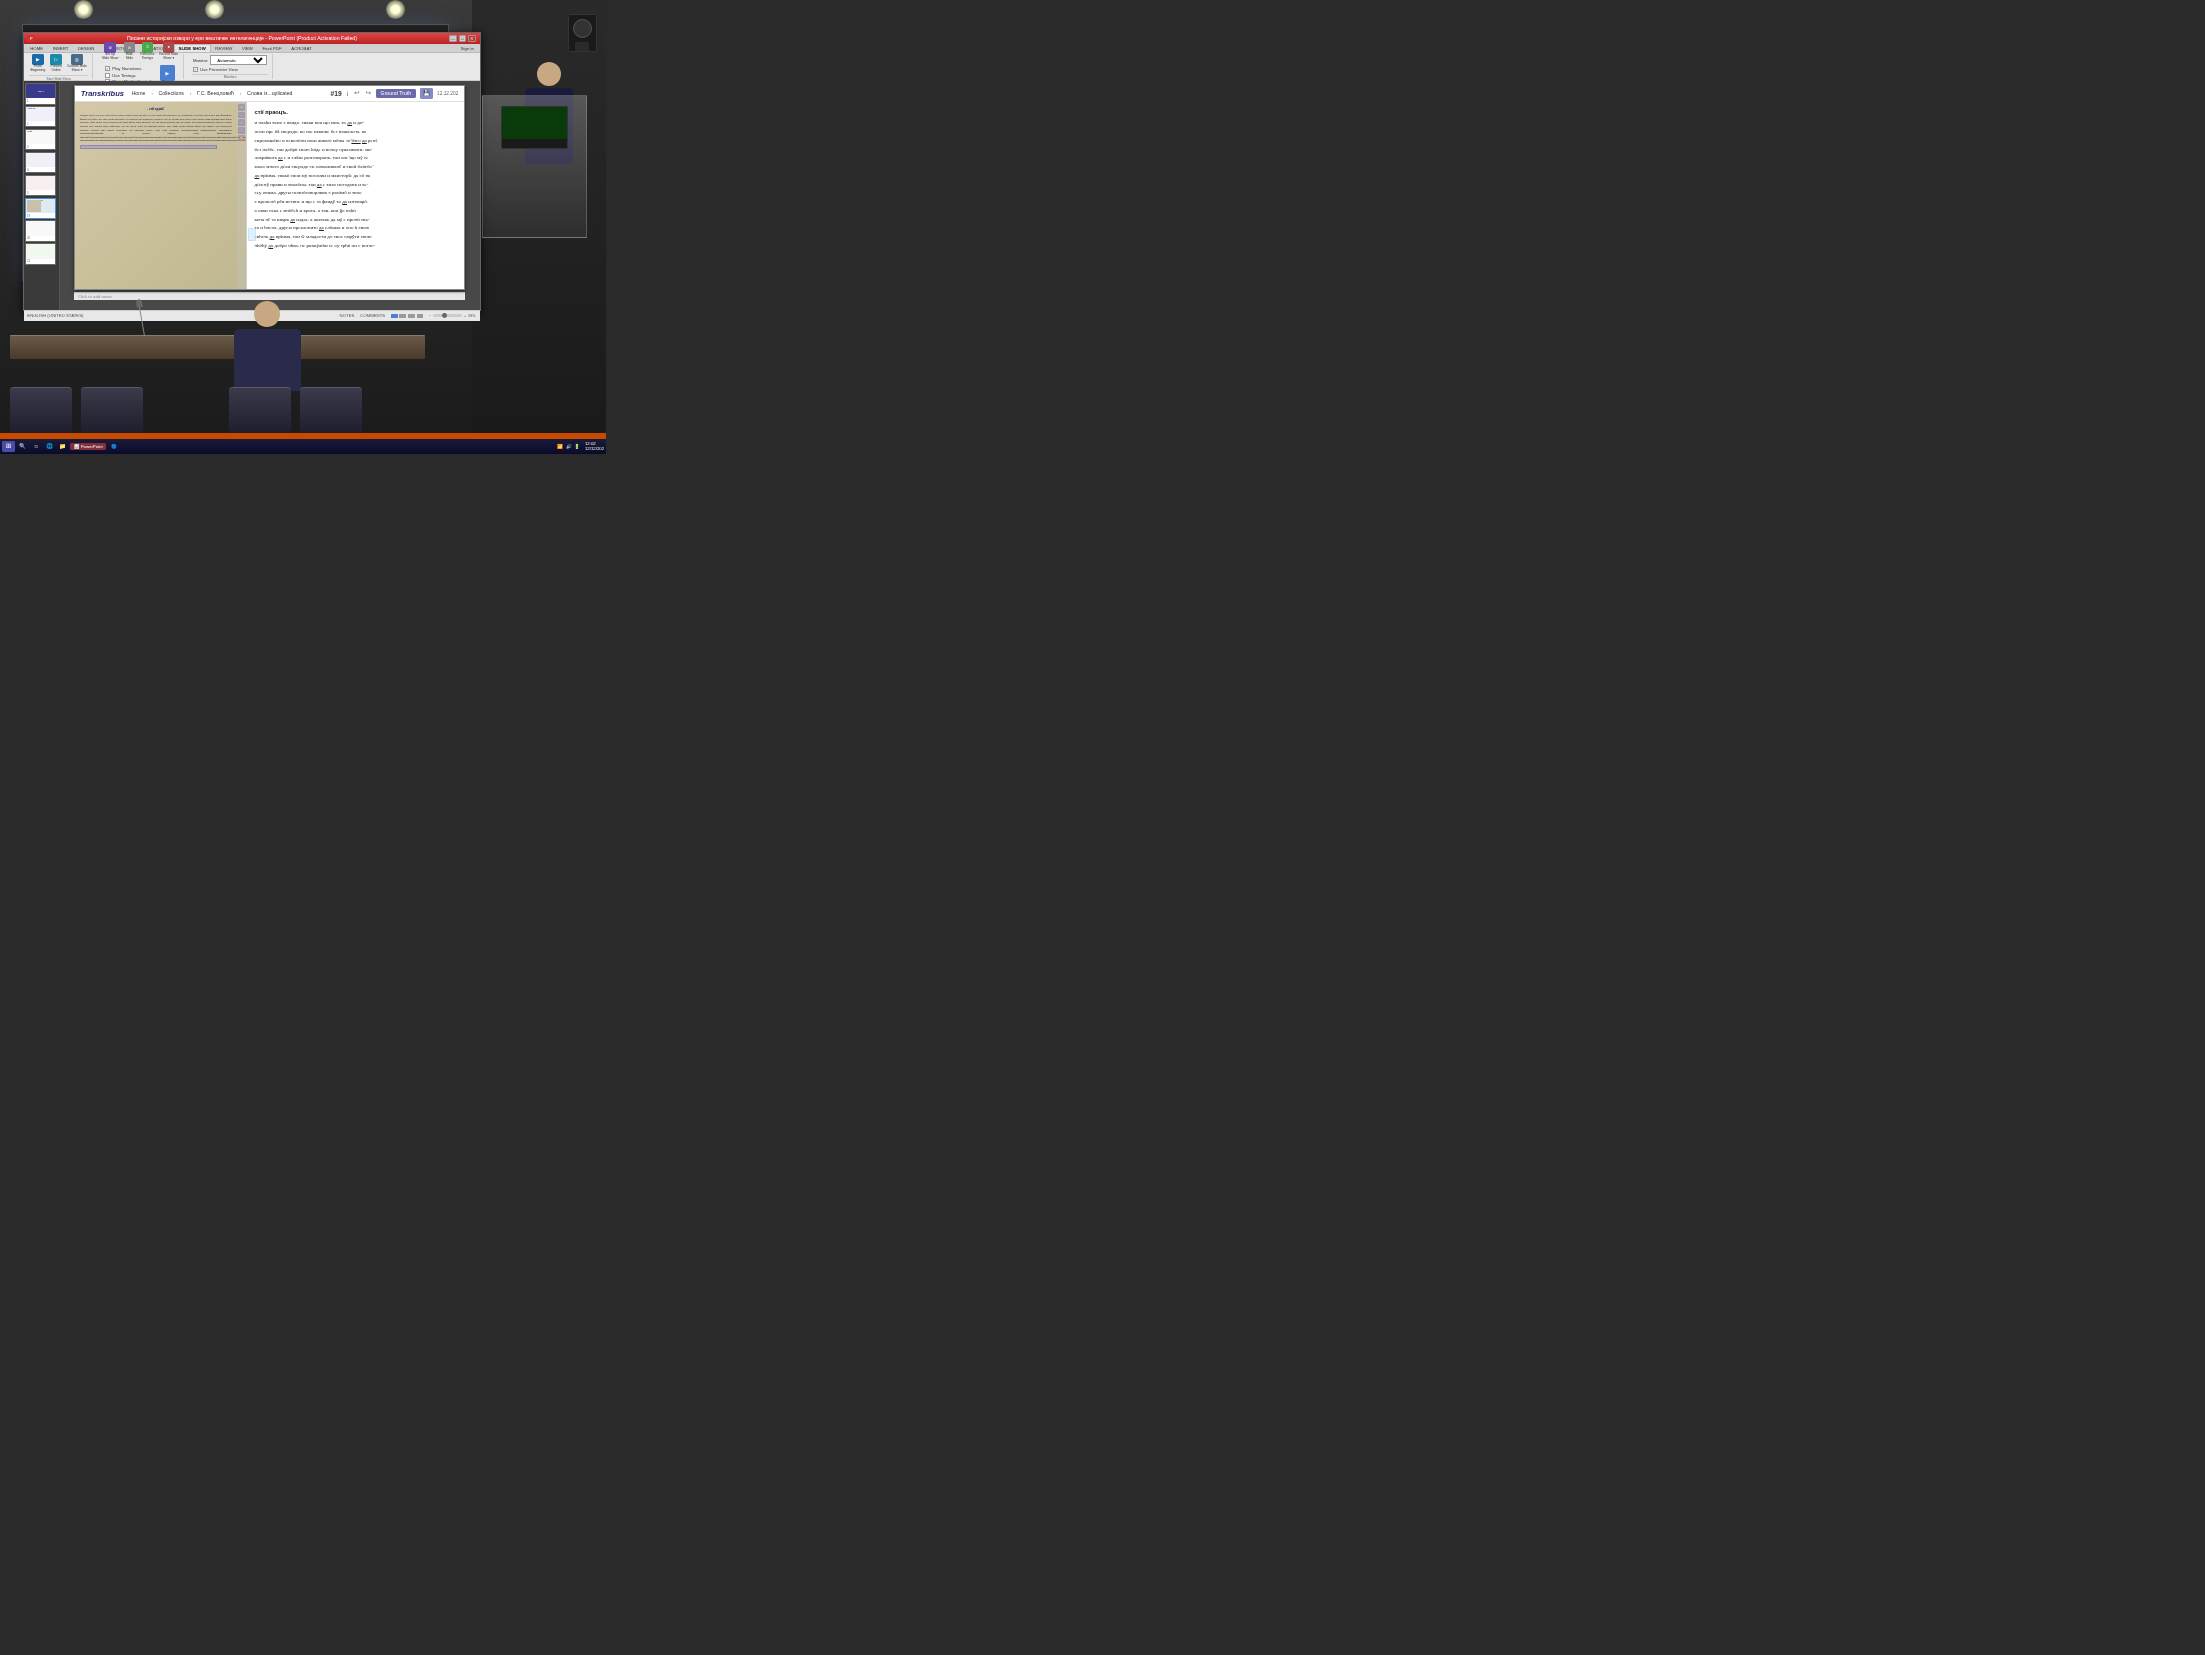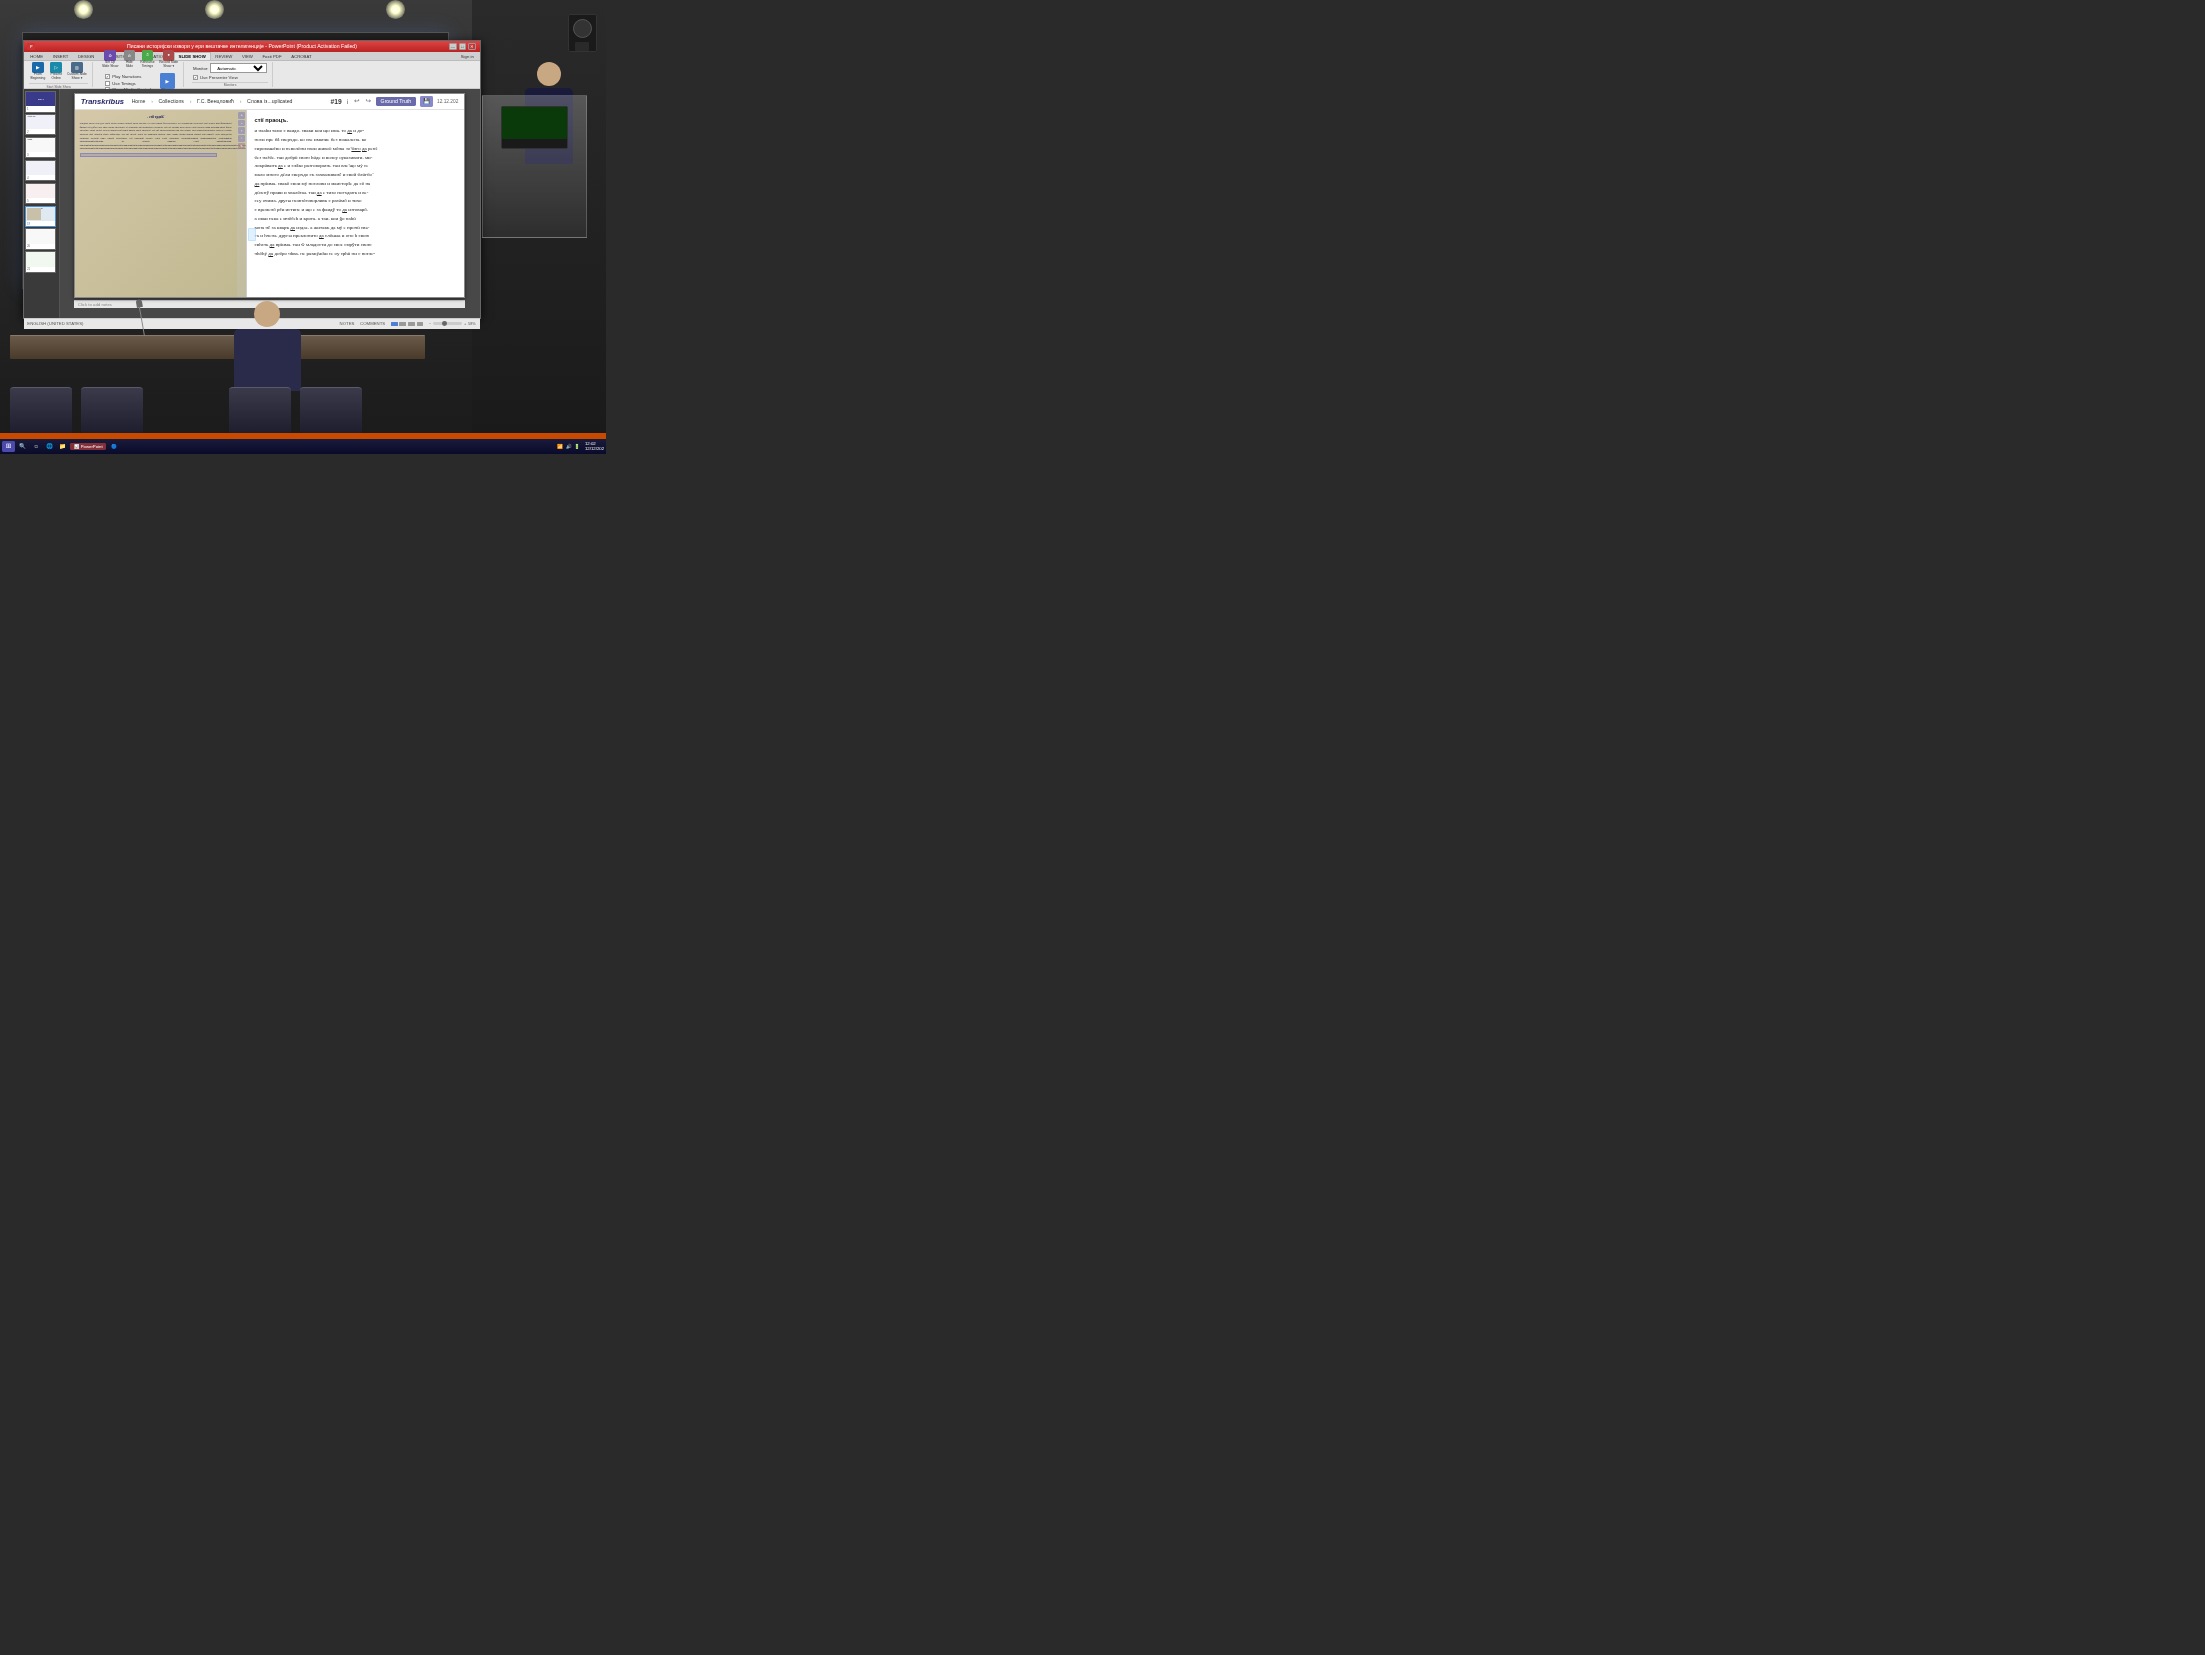--- a/index.html
+++ b/index.html
@@ -583,21 +583,21 @@
       width: 8.6px;
       height: 13.4px;
       background: rgba(180,220,255,0.4);
       border: 0.5px solid rgba(180,220,255,0.6);
       border-radius: 1px;
     }
 
     
     .projection-frame {
       position: absolute;
-      top: 32px;
+      top: 24px;
       left: 21.5px;
       width: 427px;
       height: 257px;
       background: #222;
       border: 1.4px solid #555;
       box-shadow: 0 0 19px rgba(100,150,255,0.2);
     }
 
     
     .bottom-chairs {

